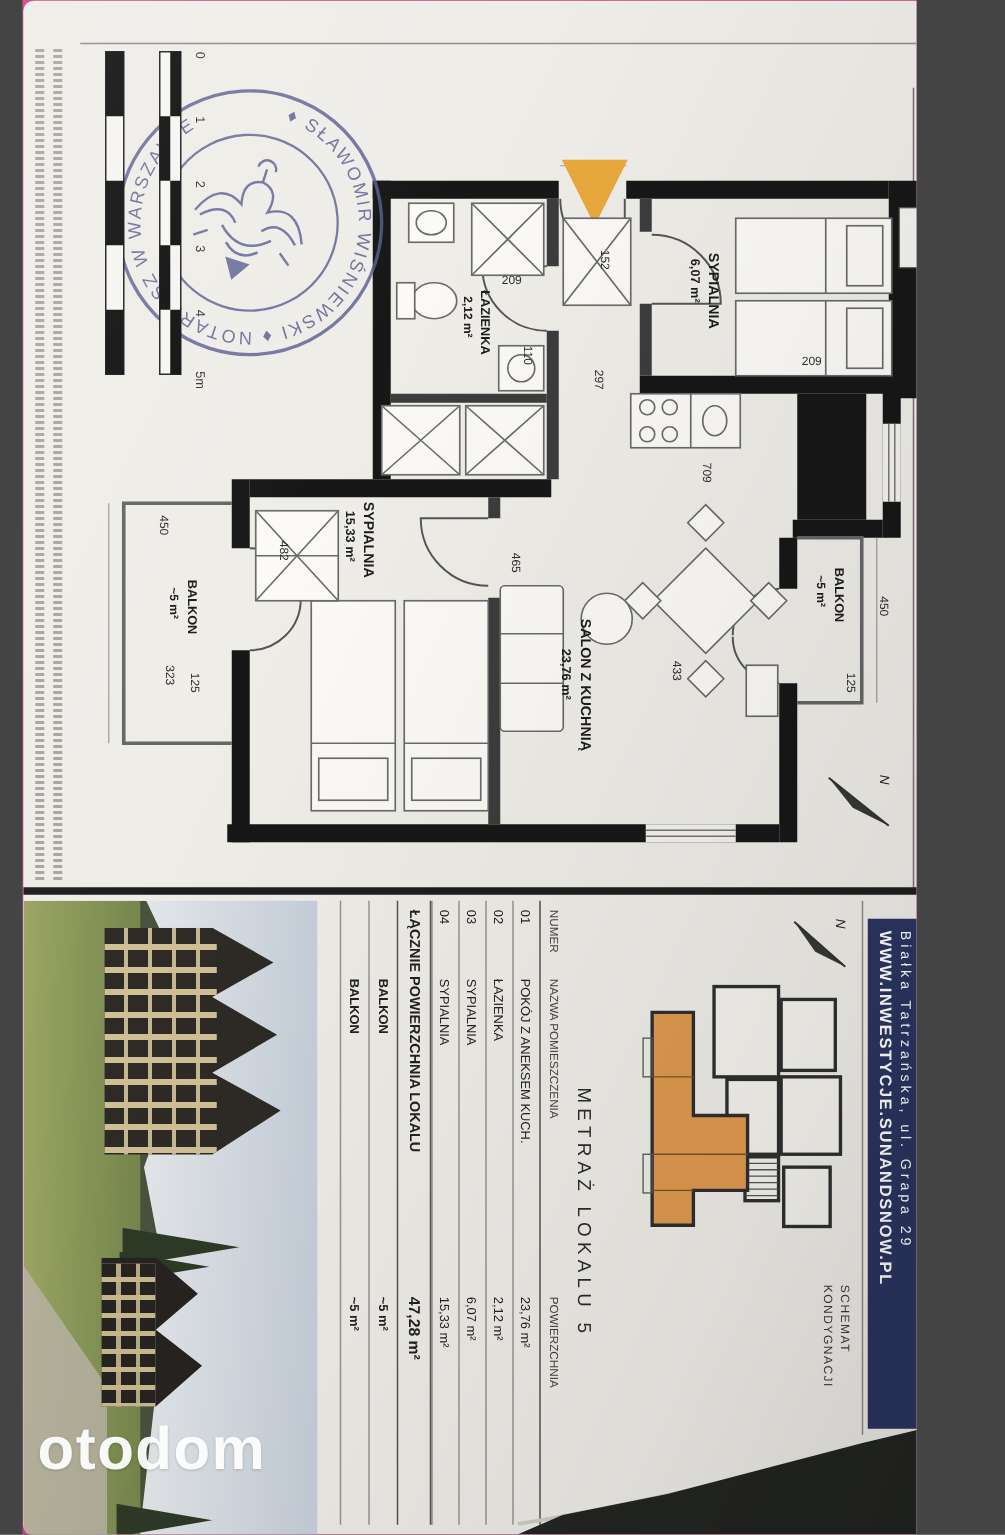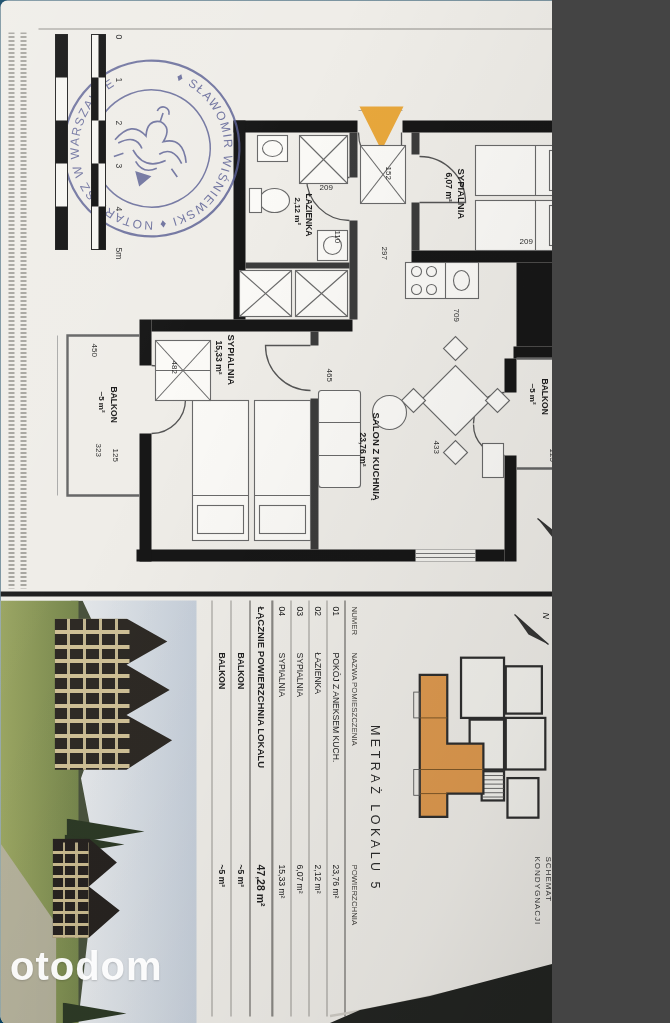--- a/index.html
+++ b/index.html
@@ -1,17 +1,17 @@
 <!DOCTYPE html>
 <html><head>
 <meta charset="utf-8">
 <style>
   html,body{margin:0;padding:0;background:#444;}
-  #stage{position:relative;width:552px;height:1023px;overflow:hidden;background:#0c4a6e;
-         font-family:"Liberation Sans",sans-serif;}
+  #stage{position:relative;width:596px;height:1023px;overflow:hidden;background:#ec4899;
+         font-family:"Liberation Sans",sans-serif;margin-left:15px;}
   
   #doc{position:absolute;width:1023px;height:670px;left:-176.5px;top:176.5px;
        transform:rotate(90deg);background:#efede8;overflow:hidden;border-radius:7px;
        box-shadow:0 0 18px rgba(0,0,0,.35);}
   .abs{position:absolute;}
   .nt{white-space:nowrap;}
   
   .tab{position:absolute;top:0;height:15px;background:#141414;}
   #title{position:absolute;left:70px;top:16px;font-size:22px;letter-spacing:6px;color:#3a3a3a;font-weight:600;}
   #title b{font-size:24px;font-weight:800;color:#222;letter-spacing:2px;}

